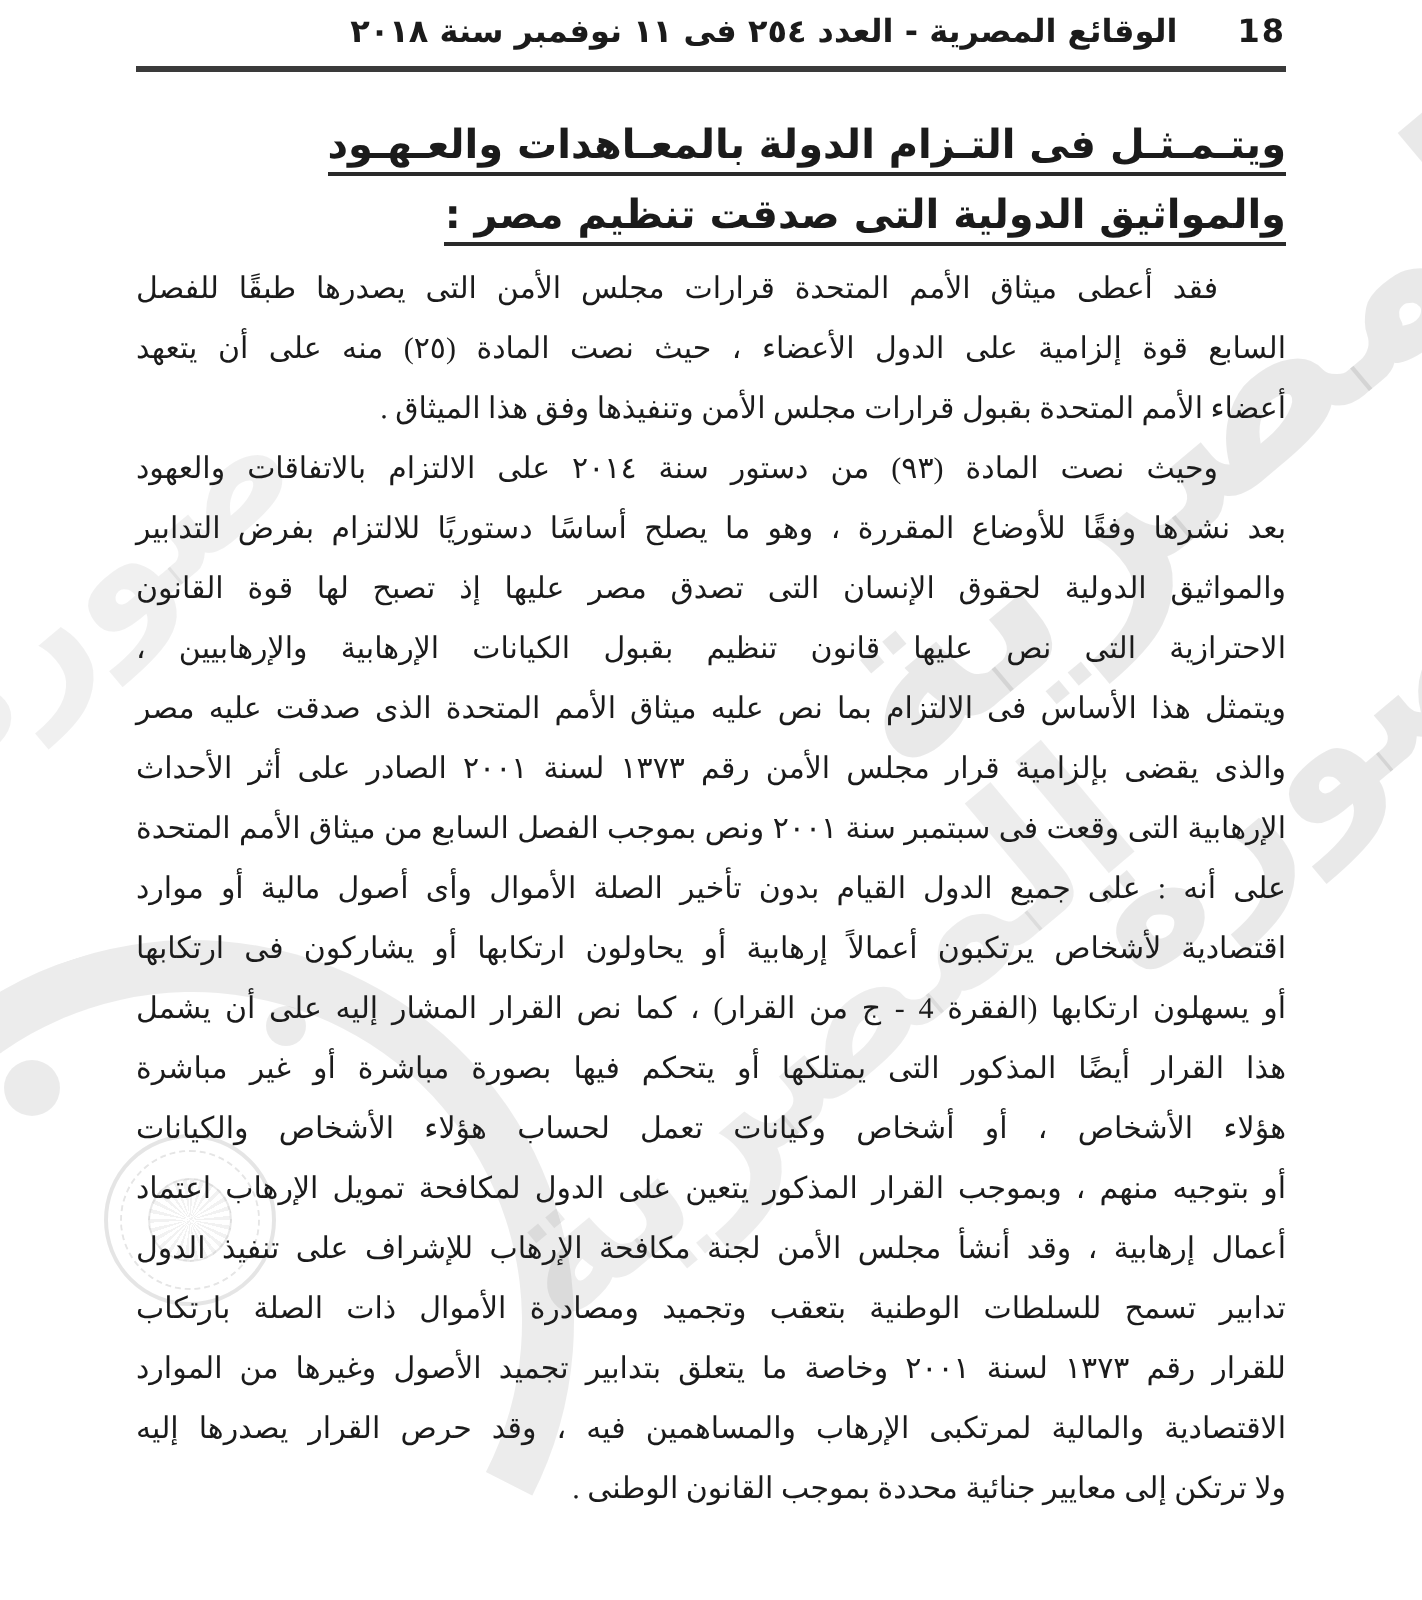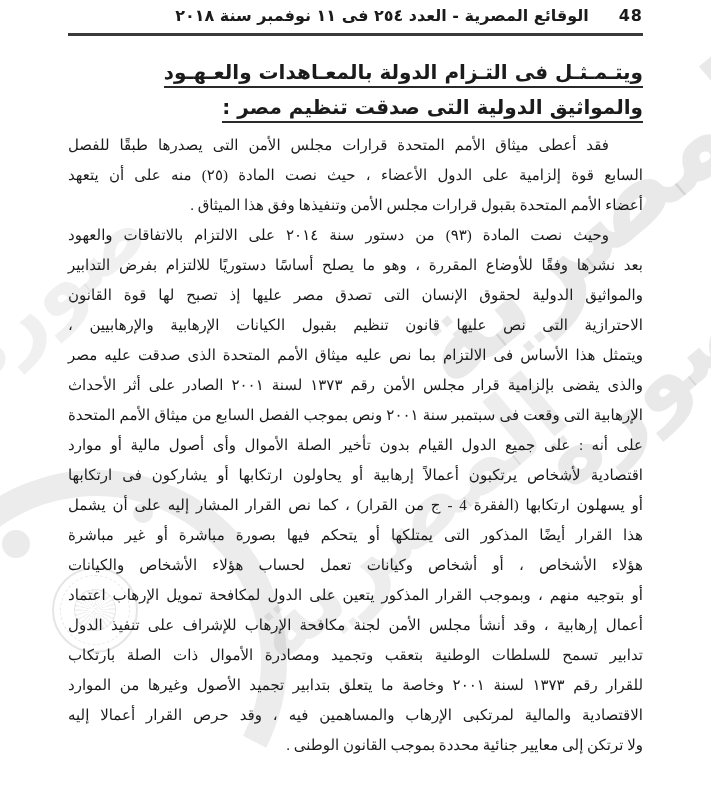--- a/index.html
+++ b/index.html
@@ -86,21 +86,21 @@
   <div class="wm wm-text wm3">صورة</div>
   <div class="wm wm-text wm4">المصرية</div>
   <div class="wm wm-ring"></div>
   <div class="wm wm-dot wm-dot-a"></div>
   <div class="wm wm-dot wm-dot-b"></div>
   <div class="wm wm-seal"></div>
 
   <div class="content">
 
     <div class="header-row">
-      <span class="page-num">48</span>
+      <span class="page-num">18</span>
       <span class="issue-title">الوقائع المصرية - العدد ٢٥٤ فى ١١ نوفمبر سنة ٢٠١٨</span>
     </div>
     <hr class="header-rule">
 
     <div class="heading">
       <div class="heading-line"><span class="ul">ويتـمـثـل فى التـزام الدولة بالمعـاهدات والعـهـود</span></div>
       <div class="heading-line"><span class="ul">والمواثيق الدولية التى صدقت تنظيم مصر :</span></div>
     </div>
 
     <div class="body-text">
@@ -118,18 +118,18 @@
       <div class="bline">الإرهابية التى وقعت فى سبتمبر سنة ٢٠٠١ ونص بموجب الفصل السابع من ميثاق الأمم المتحدة</div>
       <div class="bline">على أنه : على جميع الدول القيام بدون تأخير الصلة الأموال وأى أصول مالية أو موارد</div>
       <div class="bline">اقتصادية لأشخاص يرتكبون أعمالاً إرهابية أو يحاولون ارتكابها أو يشاركون فى ارتكابها</div>
       <div class="bline">أو يسهلون ارتكابها (الفقرة 4 - ج من القرار) ، كما نص القرار المشار إليه على أن يشمل</div>
       <div class="bline">هذا القرار أيضًا المذكور التى يمتلكها أو يتحكم فيها بصورة مباشرة أو غير مباشرة</div>
       <div class="bline">هؤلاء الأشخاص ، أو أشخاص وكيانات تعمل لحساب هؤلاء الأشخاص والكيانات</div>
       <div class="bline">أو بتوجيه منهم ، وبموجب القرار المذكور يتعين على الدول لمكافحة تمويل الإرهاب اعتماد</div>
       <div class="bline">أعمال إرهابية ، وقد أنشأ مجلس الأمن لجنة مكافحة الإرهاب للإشراف على تنفيذ الدول</div>
       <div class="bline">تدابير تسمح للسلطات الوطنية بتعقب وتجميد ومصادرة الأموال ذات الصلة بارتكاب</div>
       <div class="bline">للقرار رقم ١٣٧٣ لسنة ٢٠٠١ وخاصة ما يتعلق بتدابير تجميد الأصول وغيرها من الموارد</div>
-      <div class="bline">الاقتصادية والمالية لمرتكبى الإرهاب والمساهمين فيه ، وقد حرص القرار أعمالا إليه</div>
+      <div class="bline">الاقتصادية والمالية لمرتكبى الإرهاب والمساهمين فيه ، وقد حرص القرار يصدرها إليه</div>
       <div class="bline last">ولا ترتكن إلى معايير جنائية محددة بموجب القانون الوطنى .</div>
     </div>
 
   </div>
 </div>
 
 </body></html>

